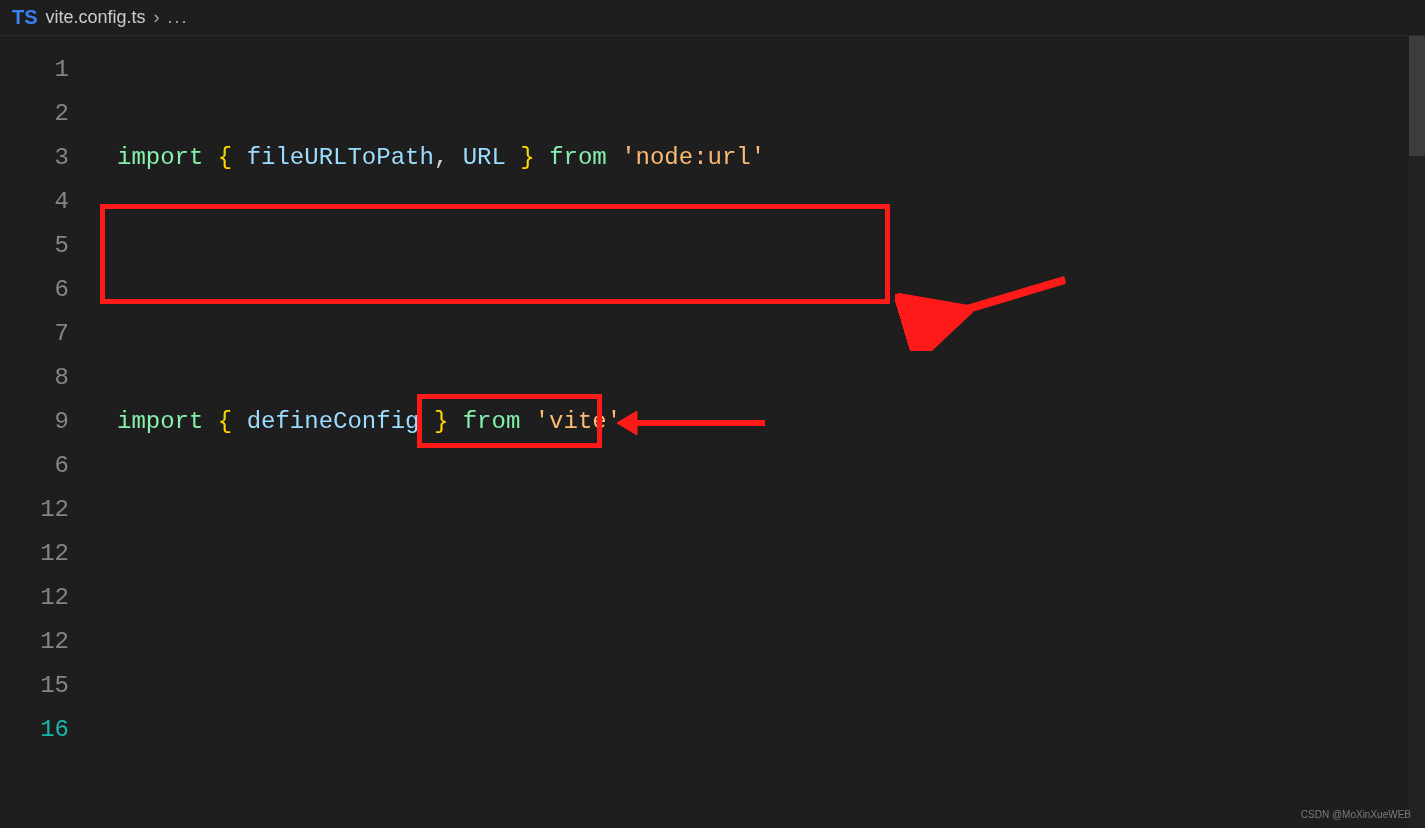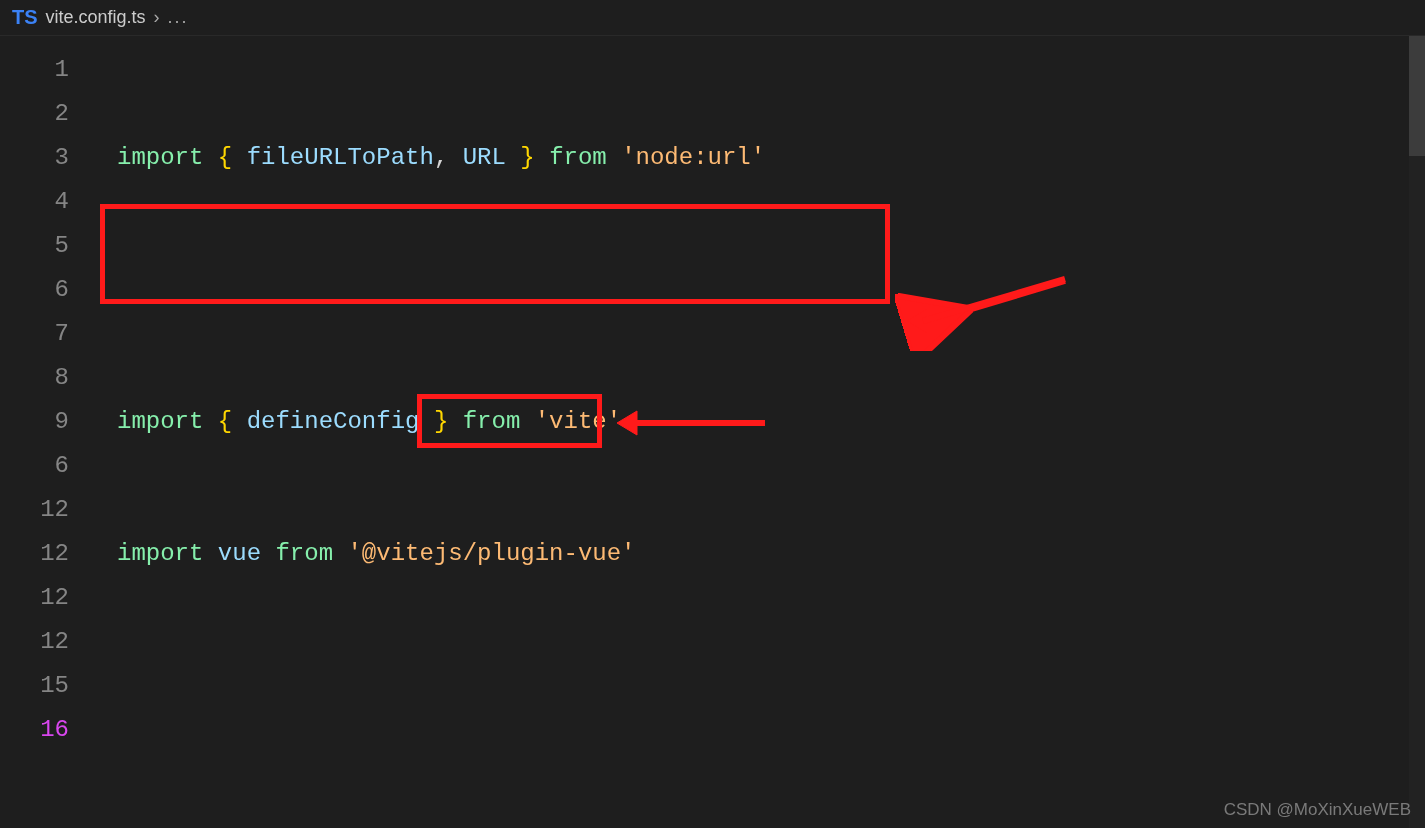--- a/index.html
+++ b/index.html
@@ -37,21 +37,21 @@
   .gutter {
     width: 95px;
     padding-top: 12px;
     text-align: right;
     color: #858585;
     font-size: 24px;
     line-height: 44px;
     user-select: none;
   }
   .gutter div { padding-right: 26px; }
-  .gutter div.active { color: #d946ef; }
+  .gutter div.active { color: #14b8a6; }
   .code {
     flex: 1;
     padding-top: 12px;
     font-size: 24px;
     line-height: 44px;
     white-space: pre;
     position: relative;
   }
   .code .line { height: 44px; padding-left: 22px; }
   
@@ -88,21 +88,21 @@
     width: 16px; height: 120px;
     background: rgba(255,255,255,0.12);
   }
 
   .watermark {
     position: absolute;
     bottom: 8px;
     right: 14px;
     color: #8a8a8a;
     font-family: -apple-system, BlinkMacSystemFont, 'Segoe UI', sans-serif;
-    font-size: 17px;
+    font-size: 10px;
     opacity: 0.85;
   }
 </style>
 </head>
 <body>
 
 <div class="breadcrumb">
   <span class="ts-badge">TS</span>
   <span>vite.config.ts</span>
   <span class="chev">›</span>
@@ -126,21 +126,20 @@
     <div>12</div>
     <div>12</div>
     <div>15</div>
     <div class="active">16</div>
   </div>
 
   <div class="code">
     <div class="line"><span class="kw">import</span> <span class="brc">{</span><span> </span><span class="var">fileURLToPath</span><span class="pun">,</span><span> </span><span class="var">URL</span><span> </span><span class="brc">}</span><span> </span><span class="kw">from</span><span> </span><span class="str">'node:url'</span></div>
     <div class="line"></div>
     <div class="line"><span class="kw">import</span> <span class="brc">{</span><span> </span><span class="var">defineConfig</span><span> </span><span class="brc">}</span><span> </span><span class="kw">from</span><span> </span><span class="str">'vite'</span></div>
-    <div class="line"><span class="kw">import</span><span> </span><span class="var">vue</span><span> </span><span class="kw">from</span><span> </span><span class="str">'@vitejs/plugin-vue'</span></div>
     <div class="line"></div>
     
     
     
     
     
     
     
     
     

